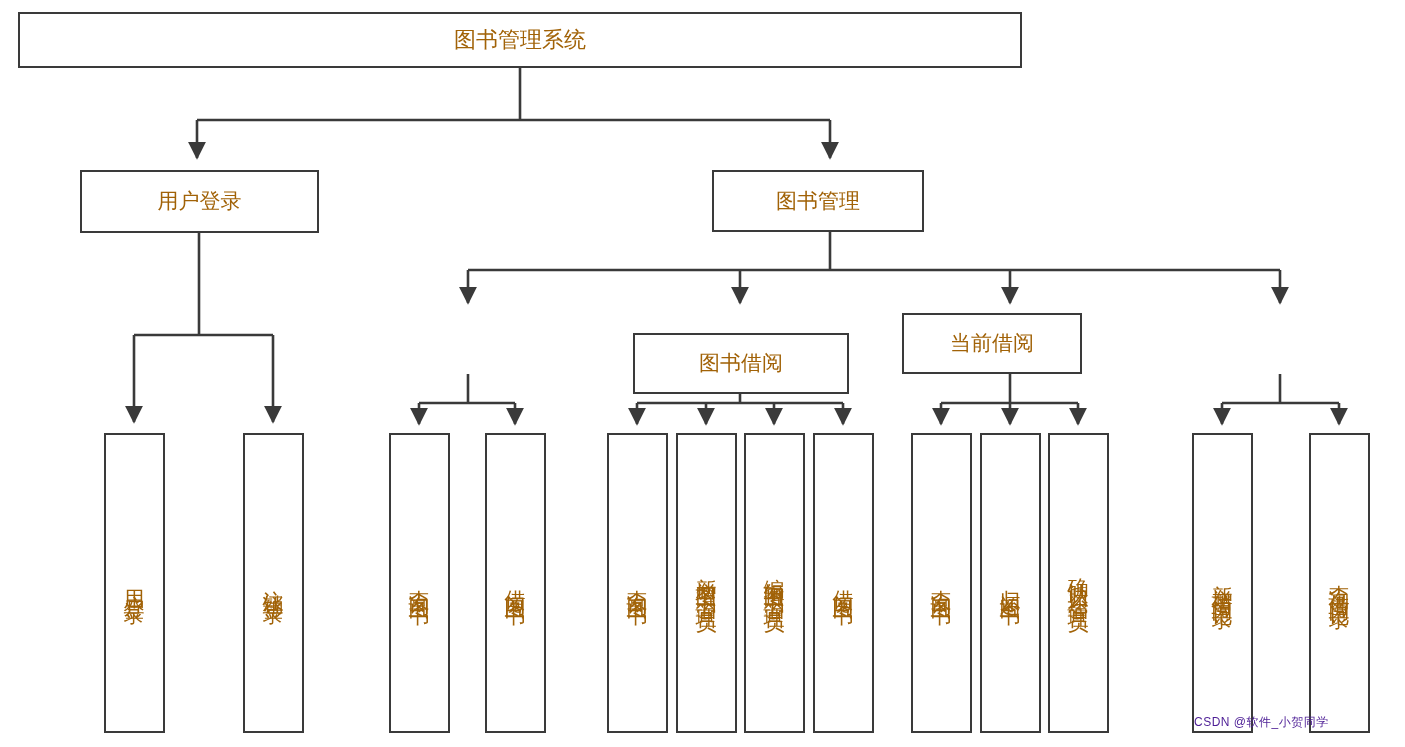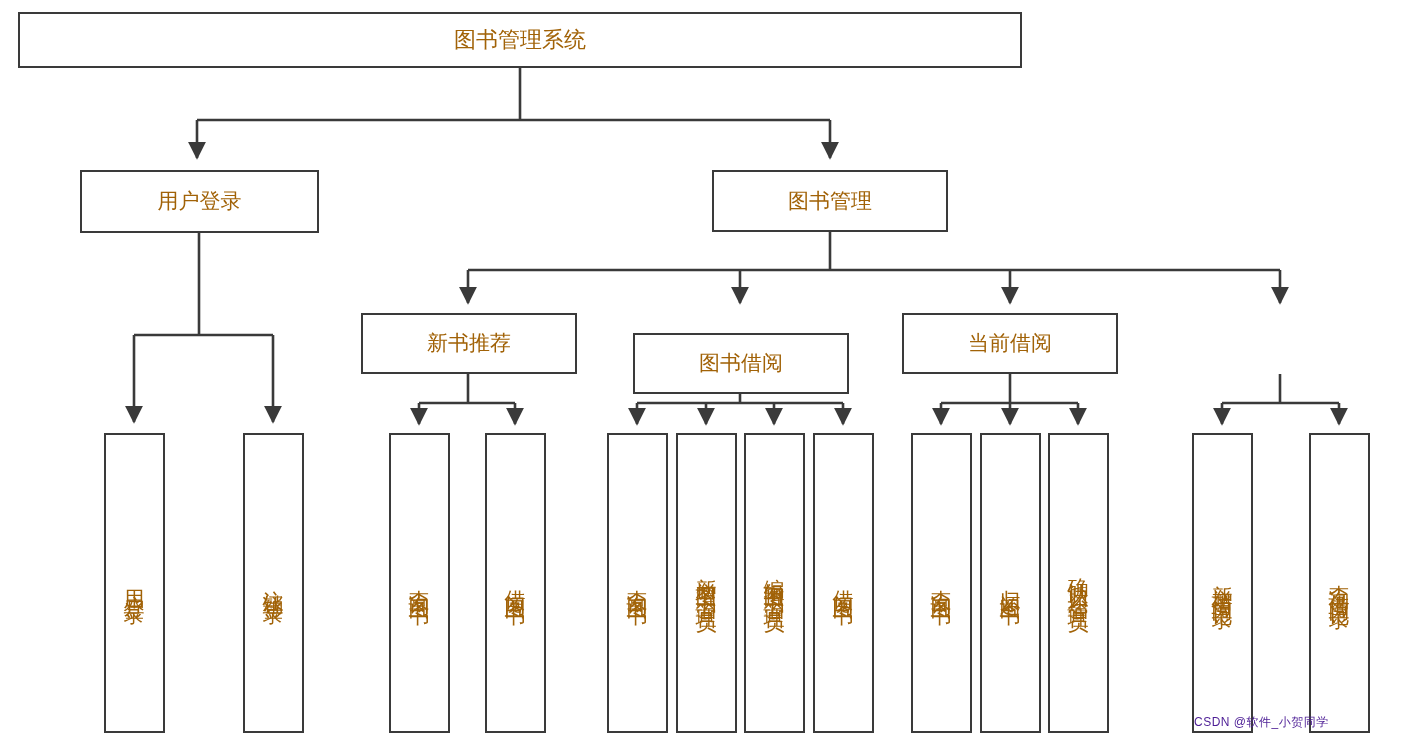--- a/index.html
+++ b/index.html
@@ -108,33 +108,30 @@
   </svg>
 
   <div class="node horiz root" style="left:18px;top:12px;width:1004px;height:56px;">
     <span class="label">图书管理系统</span>
   </div>
 
   <div class="node horiz" style="left:80px;top:170px;width:239px;height:63px;">
     <span class="label">用户登录</span>
   </div>
 
-  <div class="node horiz" style="left:712px;top:170px;width:236px;height:62px;">
+  <div class="node horiz" style="left:712px;top:170px;width:212px;height:62px;">
     <span class="label">图书管理</span>
   </div>
 
-  <div class="node horiz" style="left:361px;top:313px;width:216px;height:61px;">
-    <span class="label">新书推荐</span>
-  </div>
 
   <div class="node horiz" style="left:633px;top:313px;width:216px;height:61px;margin-top:20px;">
     <span class="label">图书借阅</span>
   </div>
 
-  <div class="node horiz" style="left:902px;top:313px;width:216px;height:61px;">
+  <div class="node horiz" style="left:902px;top:313px;width:180px;height:61px;">
     <span class="label">当前借阅</span>
   </div>
 
 
   <div class="node vert" style="left:104px;top:433px;width:61px;height:300px;">
     <span class="label">用户登录</span>
   </div>
 
   <div class="node vert" style="left:243px;top:433px;width:61px;height:300px;">
     <span class="label">注销登录</span>

